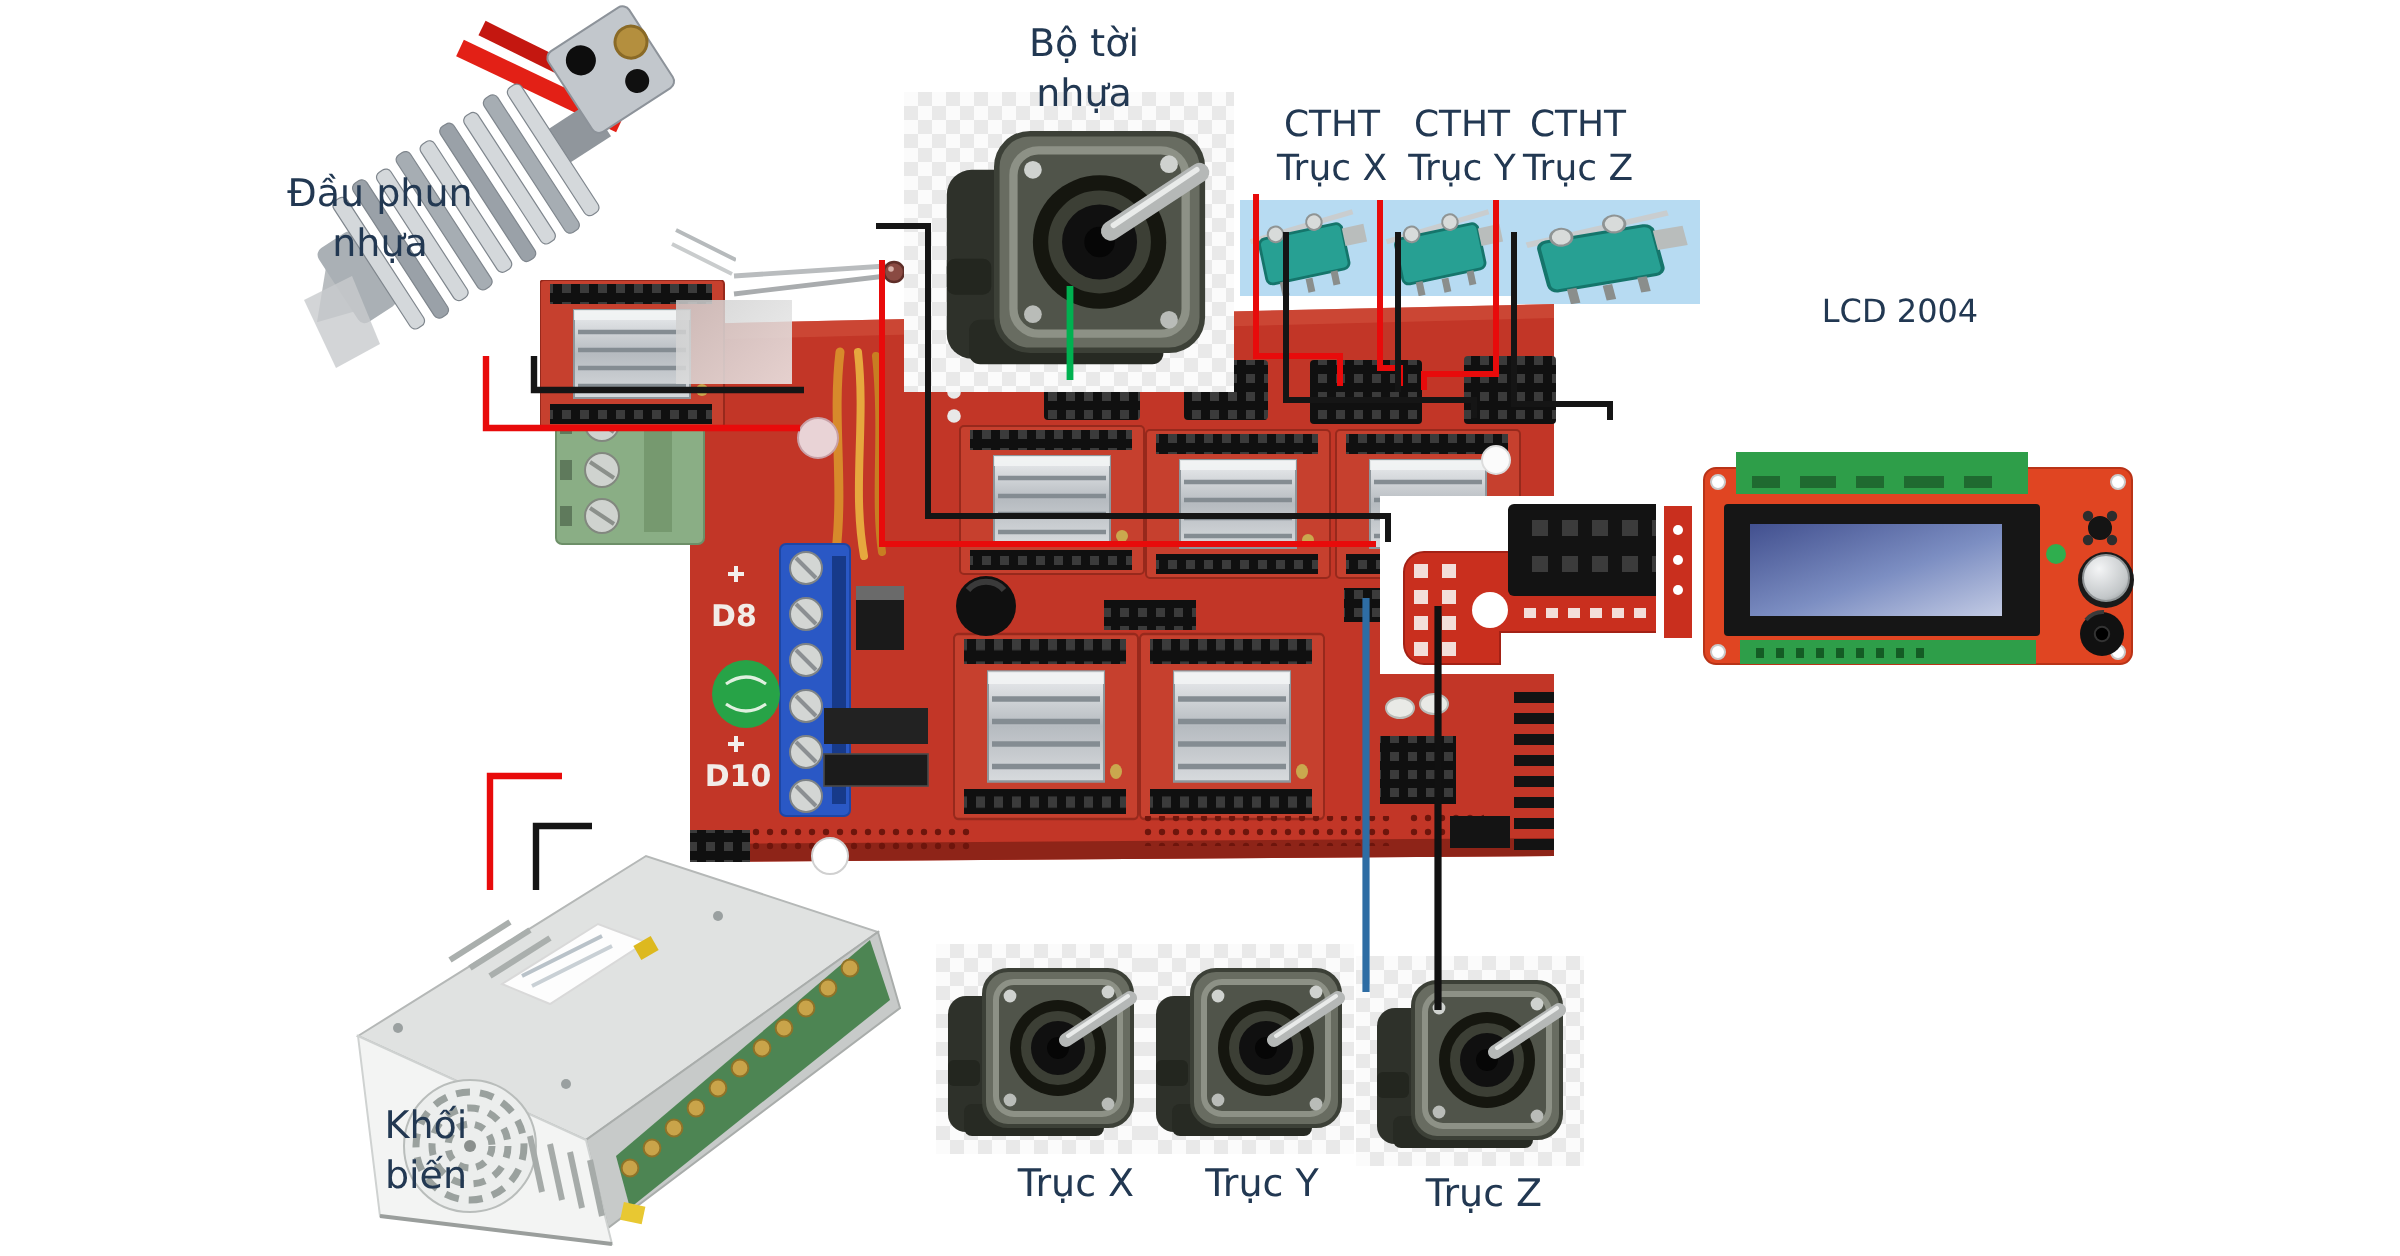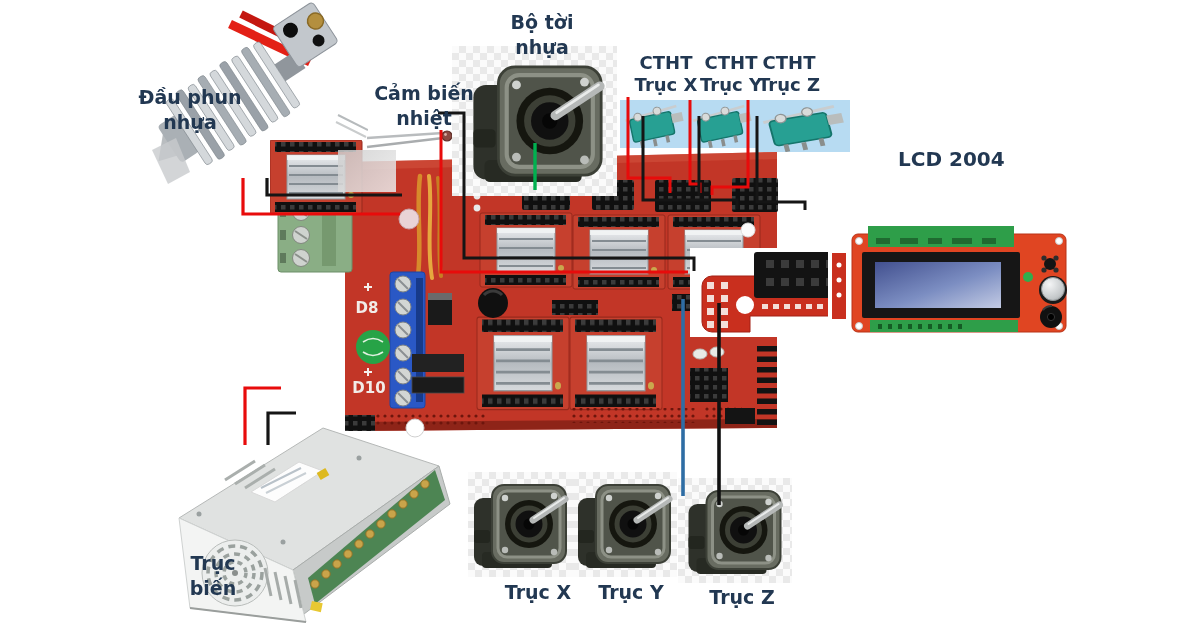--- a/index.html
+++ b/index.html
@@ -1,19 +1,19 @@
 <!DOCTYPE html>
 <html><head>
 <meta charset="utf-8">
 <style>
   html,body{margin:0;padding:0;background:#ffffff;}
   #stage{position:relative;width:1200px;height:628px;background:#ffffff;overflow:hidden;
          font-family:"DejaVu Sans","Liberation Sans",sans-serif;}
   .abs{position:absolute;}
-  .lbl{position:absolute;text-align:center;font-weight:bold;font-size:19px;color:#223852;
+  .lbl{position:absolute;text-align:center;font-weight:normal;font-size:19px;color:#223852;
        line-height:1.3;z-index:50;white-space:nowrap;}
   .lbl span{display:block;}
   .lbl.small{font-size:18px;line-height:1.22;}
   .checker{background-color:#fbfbfb;
     background-image:linear-gradient(45deg,#e9e9e9 25%,transparent 25%,transparent 75%,#e9e9e9 75%),
                      linear-gradient(45deg,#e9e9e9 25%,transparent 25%,transparent 75%,#e9e9e9 75%);
     background-size:14px 14px;background-position:0 0,7px 7px;}
   .z8{z-index:8}.z13{z-index:13}.z14{z-index:14}.z16{z-index:16}.z18{z-index:18}.z40{z-index:40}
   svg{display:block;}
 </style>
@@ -109,24 +109,20 @@
     <span>Đầu phun</span>
     <span>nhựa</span>
   </div>
 
   <svg class="abs z14" style="left:365px;top:108px" width="100" height="52" viewBox="0 0 100 52">
     <line x1="2" y1="30" x2="78" y2="25" stroke="#b9bcbe" stroke-width="2.4"></line>
     <line x1="2" y1="39" x2="78" y2="30" stroke="#a9acae" stroke-width="2.4"></line>
     <circle cx="82" cy="28" r="5" fill="#8a4a42" stroke="#5f2e28" stroke-width="1.2"></circle>
     <circle cx="80.5" cy="26.5" r="1.4" fill="#d8b0a8"></circle>
   </svg>
-  <div class="lbl" style="left:364px;top:81px;width:120px">
-    <span>Cảm biến</span>
-    <span>nhiệt</span>
-  </div>
 
   <div class="abs z14 checker" style="left:452px;top:46px;width:165px;height:150px">
     <svg width="165" height="150" viewBox="-5 -2 110 108">
       <use href="#motorSym"></use>
     </svg>
   </div>
   <div class="lbl" style="left:482px;top:10px;width:120px">
     <span>Bộ tời</span>
     <span>nhựa</span>
   </div>
@@ -358,21 +354,21 @@
     <g>
       <circle cx="225" cy="70" r="14" fill="#1a1a1a"></circle>
       <circle cx="225" cy="69" r="11.5" fill="url(#knobG)" stroke="#8f9496"></circle>
     </g>
     <g>
       <circle cx="223" cy="97" r="11" fill="#111111"></circle>
       <circle cx="223" cy="97" r="3.6" fill="#000000" stroke="#333333"></circle>
       <path d="M215,90 a11,11 0 0 1 9,-4" stroke="#3a3a3a" stroke-width="2" fill="none"></path>
     </g>
   </svg>
-  <div class="lbl" style="left:898px;top:146px;width:104px;font-size:20px">
+  <div class="lbl" style="left:898px;top:146px;width:104px;font-size:16px">
     <span>LCD 2004</span>
   </div>
 
   <svg class="abs z16" style="left:163px;top:418px" width="292" height="210" viewBox="0 0 292 210">
     <polygon points="16,100 160,10 276,48 130,152" fill="#e0e2e1" stroke="#b5b8b7"></polygon>
     <polygon points="276,48 287,86 141,196 130,152" fill="#c7cac9" stroke="#a9adab"></polygon>
     <polygon points="16,100 130,152 143,204 27,190" fill="#f3f4f3" stroke="#cfd2d1"></polygon>
     <line x1="27" y1="190" x2="143" y2="204" stroke="#9a9e9c" stroke-width="2"></line>
 
     <polygon points="272,52 282,82 152,186 145,160" fill="#3f7d46" opacity=".9"></polygon>
@@ -416,21 +412,21 @@
     </g>
     <g stroke="#a6aba9" stroke-width="3">
       <line x1="102" y1="150" x2="108" y2="178"></line>
         <line x1="112" y1="154" x2="118" y2="182"></line>
       <line x1="122" y1="158" x2="128" y2="186"></line>
         <line x1="132" y1="162" x2="138" y2="190"></line>
     </g>
     <rect x="148" y="184" width="11" height="9" fill="#e8c832" transform="rotate(12 153 188)"></rect>
   </svg>
   <div class="lbl" style="left:168px;top:551px;width:90px">
-    <span>Trục</span>
+    <span>Khối</span>
     <span>biến</span>
   </div>
 
   <div class="abs z14 checker" style="left:468px;top:472px;width:105px;height:105px">
     <svg width="105" height="105" viewBox="0 0 105 105">
         <use href="#motorSym"></use>
       </svg>
   </div>
   <div class="abs z14 checker" style="left:572px;top:472px;width:105px;height:105px">
     <svg width="105" height="105" viewBox="0 0 105 105">

